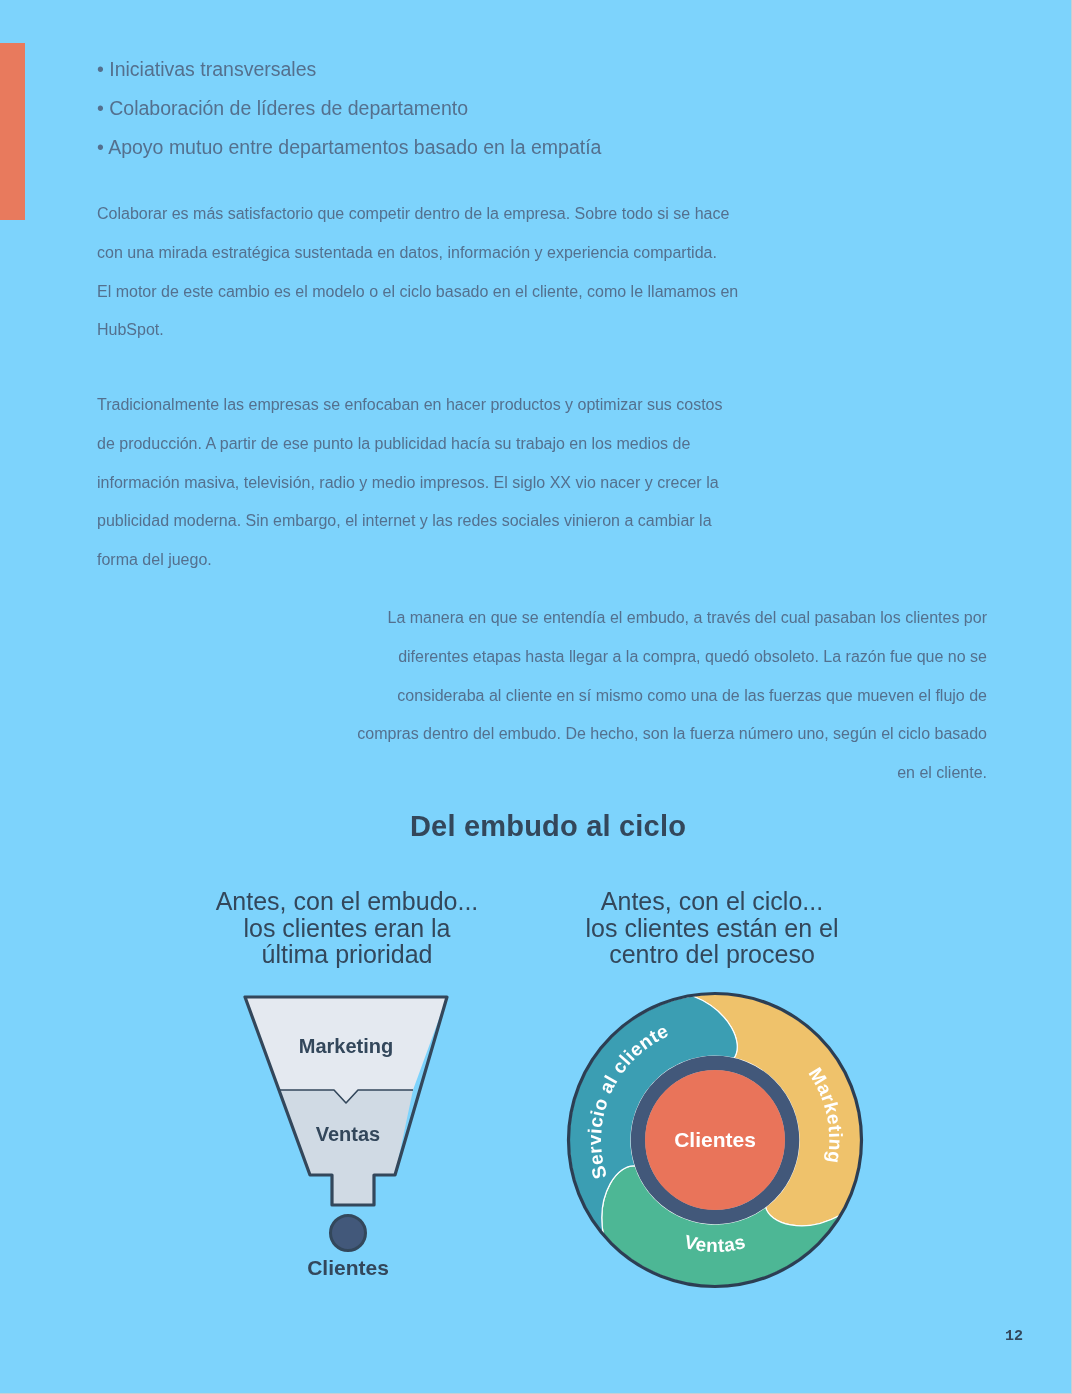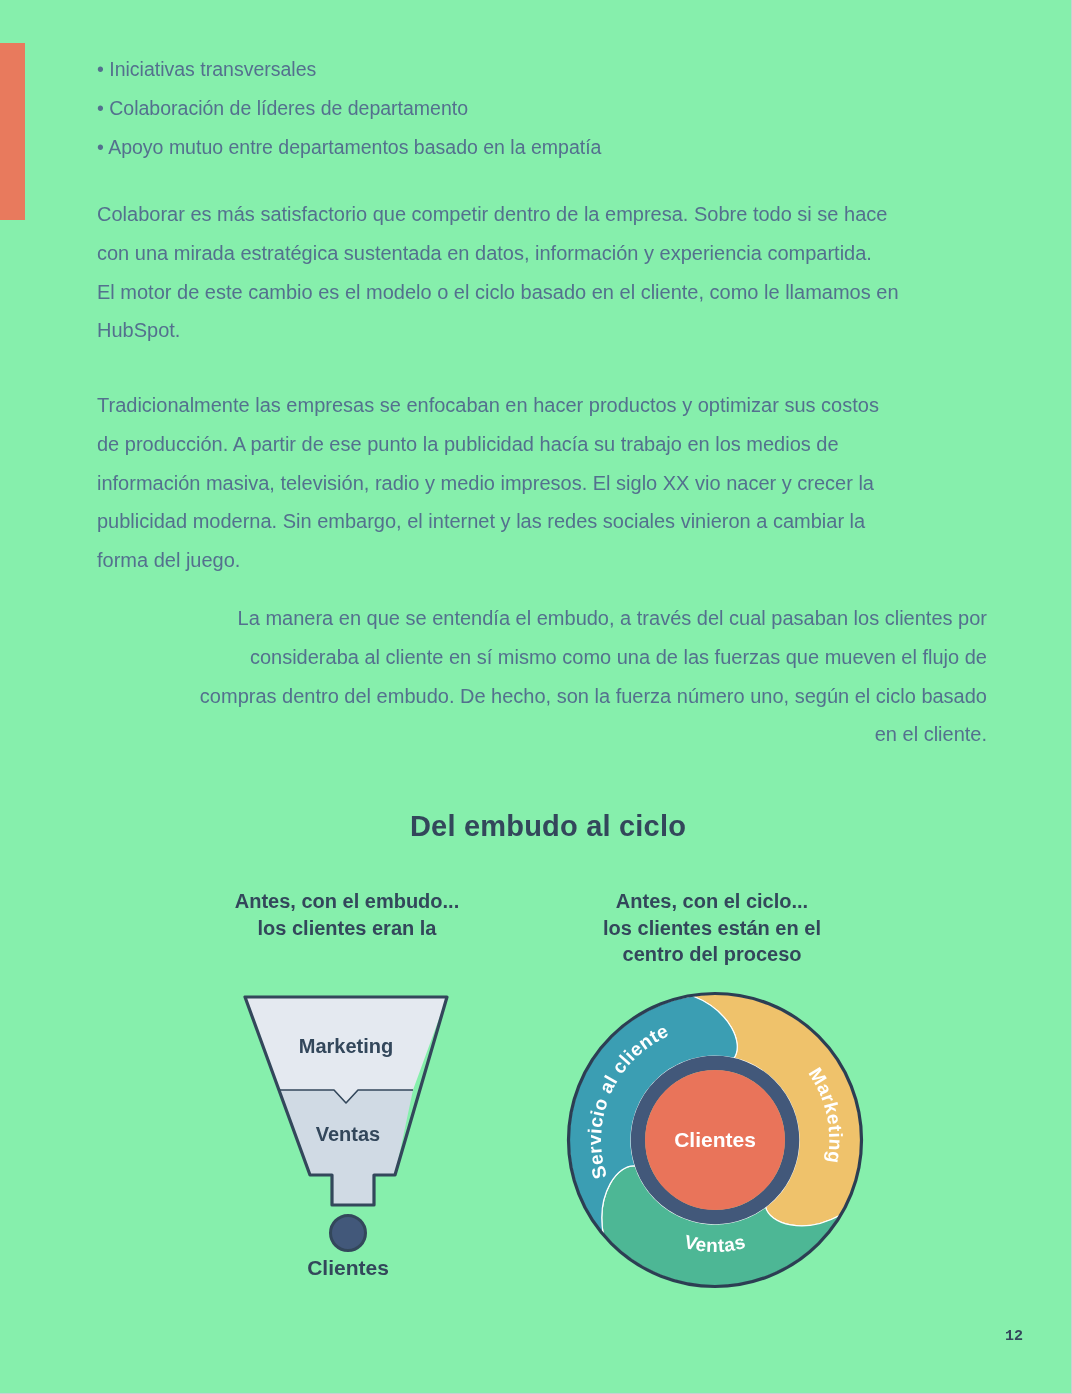--- a/index.html
+++ b/index.html
@@ -1,50 +1,50 @@
 <!DOCTYPE html>
 <html><head>
 <meta charset="utf-8">
 <style>
   * { margin:0; padding:0; box-sizing:border-box; }
   html,body { background:#ffffff; }
   .page {
     position:relative;
     width:1072px; height:1394px;
-    background:#86efac;
+    background:#7dd3fc;
     font-family:"Liberation Sans", sans-serif;
     overflow:hidden;
     border-right:1px solid #c9ced3;
     border-bottom:1px solid #c9ced3;
   }
   .accent-bar {
     position:absolute; left:0; top:43px;
     width:25px; height:177px;
   }
   .bullets {
     position:absolute; left:97px; top:50px; width:880px;
     font-size:19.5px; line-height:39px; color:#54708E;
   }
   .bullet-line::before { content:"• "; }
   .para {
     position:absolute; left:97px; width:890px;
-    font-size:20px; line-height:38.8px; color:#54708E;
+    font-size:16px; line-height:38.8px; color:#54708E;
   }
   .para-1 { top:195px; }
   .para-2 { top:379px;margin-top:7px; }
   .para-3 { top:599px;text-align:right; }
   .diagram-title {
     position:absolute; left:98px; top:810px; width:900px;
     text-align:center; font-size:29px; font-weight:bold; color:#33475B;
     letter-spacing:0.2px;
   }
   .col-heading {
     position:absolute; top:888px; width:280px;
-    text-align:center; font-size:20px; line-height:26.5px;
-    font-weight:bold; color:#33475B;
+    text-align:center; font-size:25px; line-height:26.5px;
+    font-weight:normal; color:#33475B;
   }
   .col-heading-left  { left:207px; }
   .col-heading-right { left:572px; }
   .funnel-svg   { position:absolute; left:230px; top:985px; }
   .flywheel-svg { position:absolute; left:560px; top:985px; }
   .funnel-label { font-size:20px; font-weight:bold; }
   .funnel-clientes { font-size:21px; font-weight:bold; }
   .wheel-ring-label { font-size:19px; font-weight:bold; fill:#ffffff; letter-spacing:0.5px; }
   .wheel-center-label { font-size:21px; font-weight:bold; fill:#ffffff; }
   .page-number {
@@ -75,30 +75,32 @@
   <div class="para para-2">
       <div class="text-line">Tradicionalmente las empresas se enfocaban en hacer productos y optimizar sus costos</div>
       <div class="text-line">de producción. A partir de ese punto la publicidad hacía su trabajo en los medios de</div>
       <div class="text-line">información masiva, televisión, radio y medio impresos. El siglo XX vio nacer y crecer la</div>
       <div class="text-line">publicidad moderna. Sin embargo, el internet y las redes sociales vinieron a cambiar la</div>
       <div class="text-line">forma del juego.</div>
     </div>
 
   <div class="para para-3">
       <div class="text-line">La manera en que se entendía el embudo, a través del cual pasaban los clientes por</div>
+      <div class="text-line">diferentes etapas hasta llegar a la compra, quedó obsoleto. La razón fue que no se</div>
       <div class="text-line">consideraba al cliente en sí mismo como una de las fuerzas que mueven el flujo de</div>
       <div class="text-line">compras dentro del embudo. De hecho, son la fuerza número uno, según el ciclo basado</div>
       <div class="text-line">en el cliente.</div>
     </div>
 
   <div class="diagram-title">Del embudo al ciclo</div>
 
   <div class="col-heading col-heading-left">
       <div class="heading-line">Antes, con el embudo...</div>
       <div class="heading-line">los clientes eran la</div>
+      <div class="heading-line">última prioridad</div>
     </div>
 
   <div class="col-heading col-heading-right">
       <div class="heading-line">Antes, con el ciclo...</div>
       <div class="heading-line">los clientes están en el</div>
       <div class="heading-line">centro del proceso</div>
     </div>
 
   <svg class="funnel-svg" width="240" height="300" viewBox="0 0 240 300">
 

